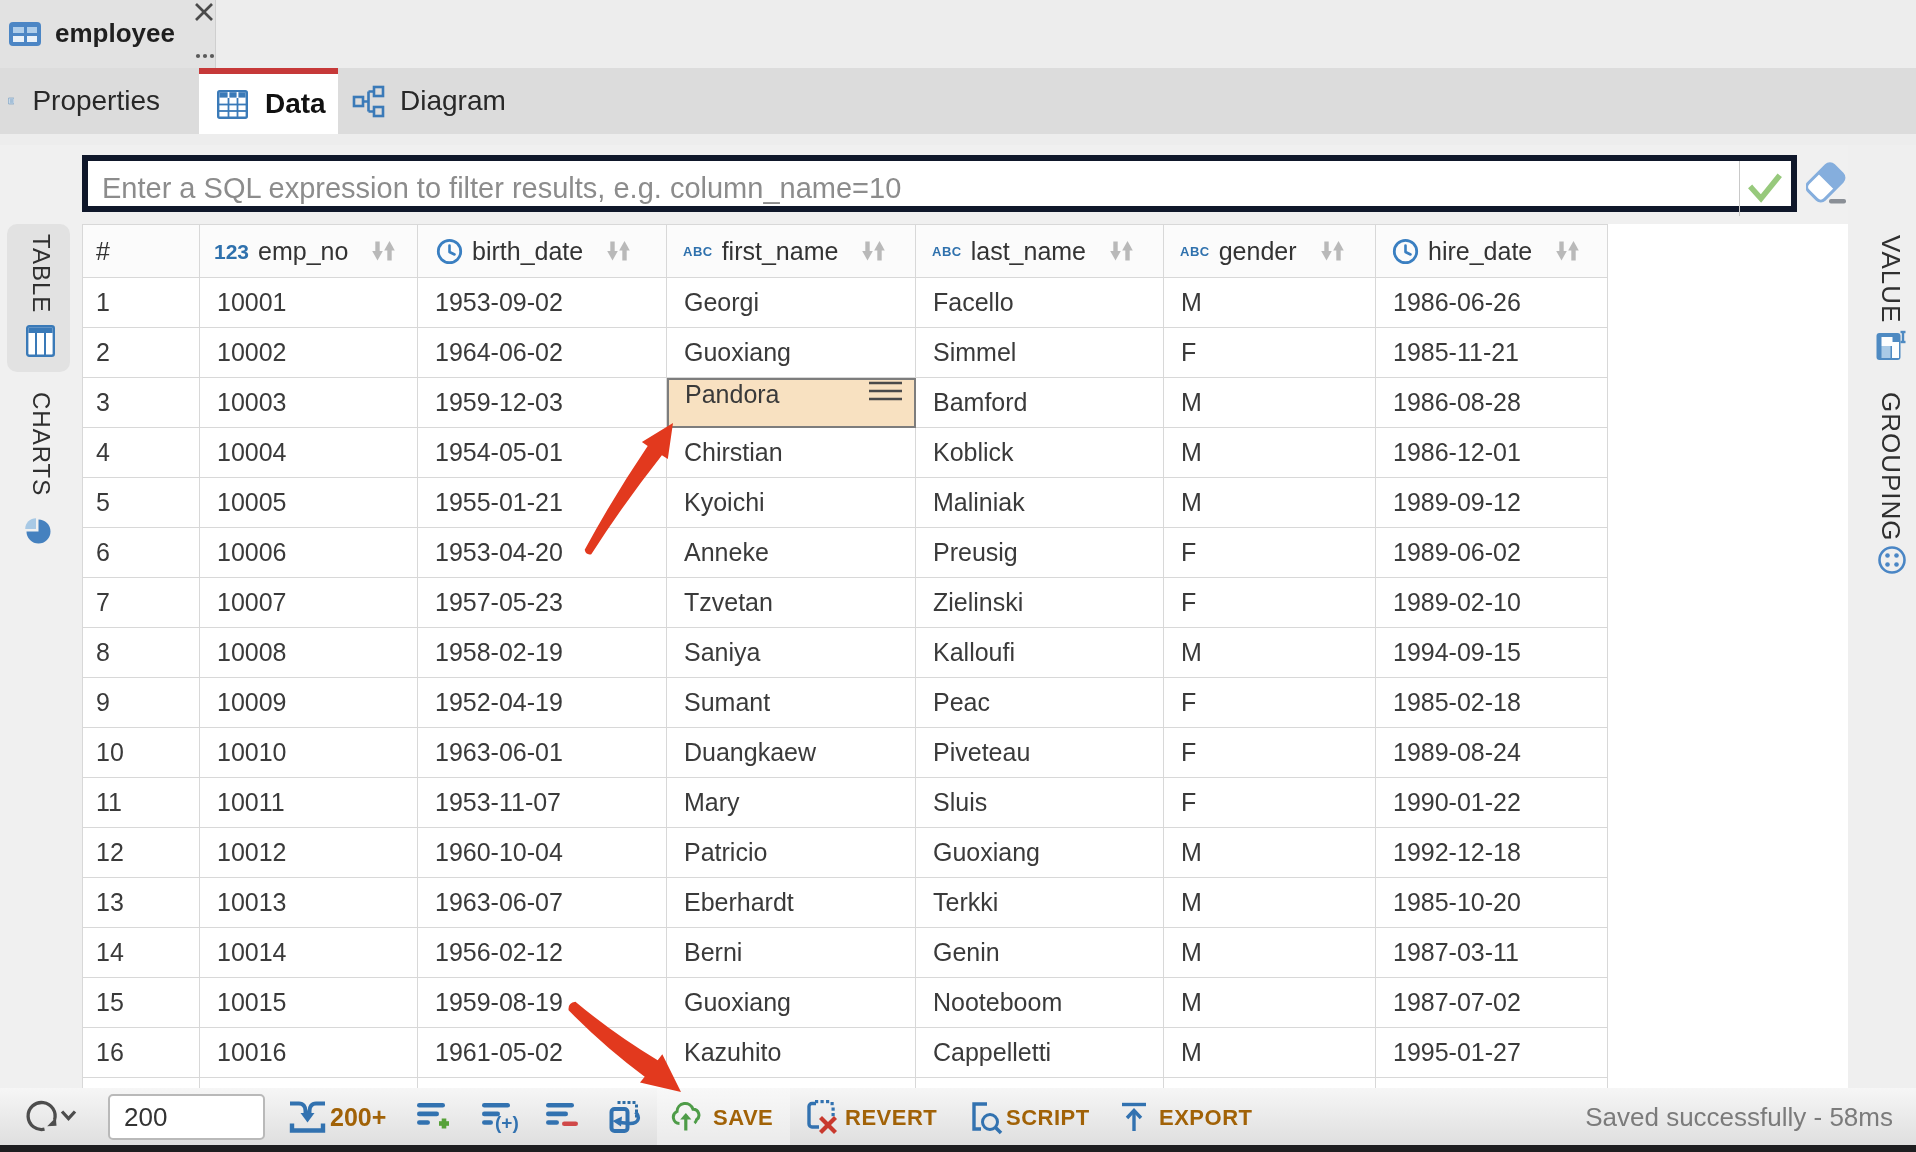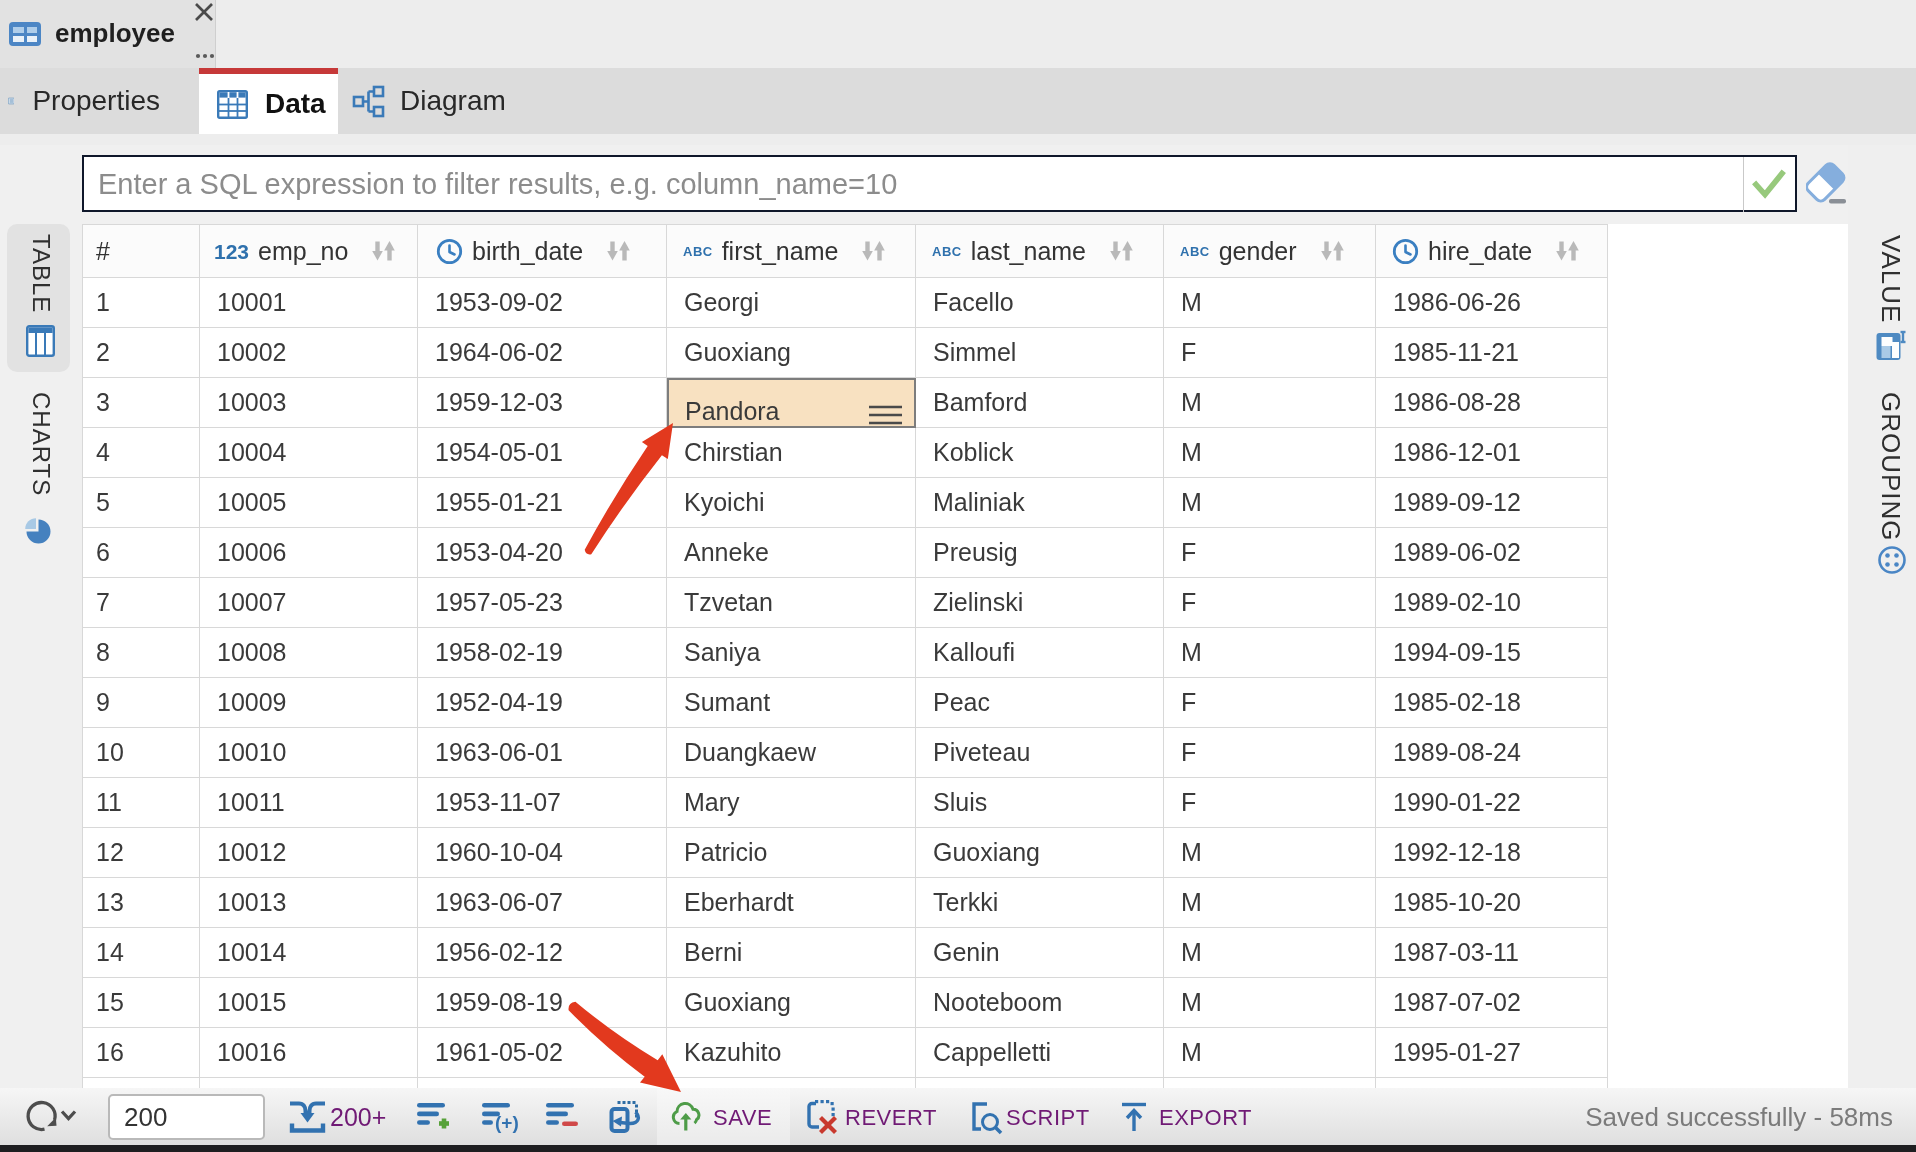--- a/index.html
+++ b/index.html
@@ -16,21 +16,21 @@
 #dots3 { left:195px; top:53px; width:20px; height:6px; }
 
 
 #tabbar { left:0; top:68px; width:1916px; height:66px; background:#dcdcdc; }
 #tabbar .tb { position:absolute; top:0; height:66px; display:flex; align-items:center; }
 #datatab { left:199px; width:139px; background:#ffffff; border-top:6px solid #c63939; }
 .tblabel { font-size:28px; color:#282828; }
 #strip { left:0; top:134px; width:1916px; height:11px; background:#ededed; }
 
 
-#filter { left:82px; top:155px; width:1715px; height:57px; background:#ffffff; border:2px solid #0f172a; }
+#filter { left:82px; top:155px; width:1715px; height:57px; background:#ffffff; border:6px solid #0f172a; }
 #filter .ph { position:absolute; left:14px; top:0; line-height:55px; font-size:29px; color:#8c8c8c; }
 #filter .sep { position:absolute; right:51px; top:0; width:1px; height:55px; background:#c9c9c9; }
 #eraser { left:1806px; top:162px; }
 
 
 #content { left:82px; top:224px; width:1766px; height:864px; background:#ffffff; }
 
 
 #tbl { left:82px; top:224px; border-collapse:collapse; }
 #tbl th, #tbl td { border:1px solid #d8d8d8; font-weight:400; }
@@ -38,41 +38,41 @@
 #tbl th .hname { font-size:25px; color:#333333; vertical-align:middle; margin-left:9px; }
 #tbl th:first-child .hname { margin-left:0; }
 #tbl .i123 { font-size:21px; font-weight:700; color:#2f71ad; vertical-align:middle; }
 #tbl .iabc { font-size:13px; font-weight:700; color:#2f71ad; letter-spacing:0.5px; vertical-align:middle; }
 #tbl .hic { vertical-align:middle; }
 #tbl .sort { vertical-align:middle; margin-left:22px; }
 #tbl td { height:50px; font-size:25px; color:#3a3a3a; padding-left:17px; vertical-align:middle; }
 #tbl td.c0 { padding-left:13px; }
 #tbl td.hl { padding:0; position:relative; }
 .hlbox { position:absolute; left:0; top:0; width:249px; height:50px; background:#f8e1c1;
-  border:2px solid #7d7d7d; display:flex; align-items:flex-end; }
+  border:2px solid #7d7d7d; display:flex; align-items:flex-start; }
 .hlbox span { margin-left:16px; font-size:25px; color:#3a3a3a; flex:1; }
 .hlbox svg { margin-right:12px; }
 
 
 #lrail { left:0; top:145px; width:81px; height:943px; background:#f0f0f0; }
 #tchip { left:7px; top:224px; width:63px; height:148px; background:#e2e2e2; border-radius:10px; }
 .vtext { writing-mode:vertical-rl; font-size:26px; color:#2f2f2f; letter-spacing:1px; }
 #ttext { left:27px; top:234px; font-size:24px; }
 #ctext { left:27px; top:392px; font-size:24px; }
 
 
 #rrail { left:1848px; top:145px; width:68px; height:943px; background:#efefef; }
 #vtext { left:1875px; top:235px; }
 #gtext { left:1875px; top:392px; }
 
 
 #toolbar { left:0; top:1088px; width:1916px; height:59px; background:linear-gradient(#f6f6f6,#dedede); }
 #savebg { left:657px; top:1088px; width:133px; height:59px; background:linear-gradient(#f8f8f8,#eaeaea); }
 #num200 { left:108px; top:1094px; width:157px; height:46px; background:#ffffff; border:2px solid #b9b9b9; border-radius:5px; font-size:26px; color:#333; line-height:42px; padding-left:14px; }
-.tlabel { font-size:22px; font-weight:400; color:#701a75; letter-spacing:0.5px; line-height:59px; }
+.tlabel { font-size:22px; font-weight:700; color:#a16207; letter-spacing:0.5px; line-height:59px; }
 #saved { left:1580px; top:1088px; width:313px; text-align:right; font-size:26px; color:#7b7b7b; line-height:59px; }
 #botbar { left:0; top:1145px; width:1916px; height:7px; background:#1e1e20; }
 </style>
 </head>
 <body>
 
 <div class="abs" id="topbar"></div>
 <div class="abs" id="emptab">
   <svg class="ticon" width="32" height="24" viewBox="0 0 32 24">
     <rect x="0" y="0" width="32" height="24" rx="4" fill="#4c86c5"></rect>

